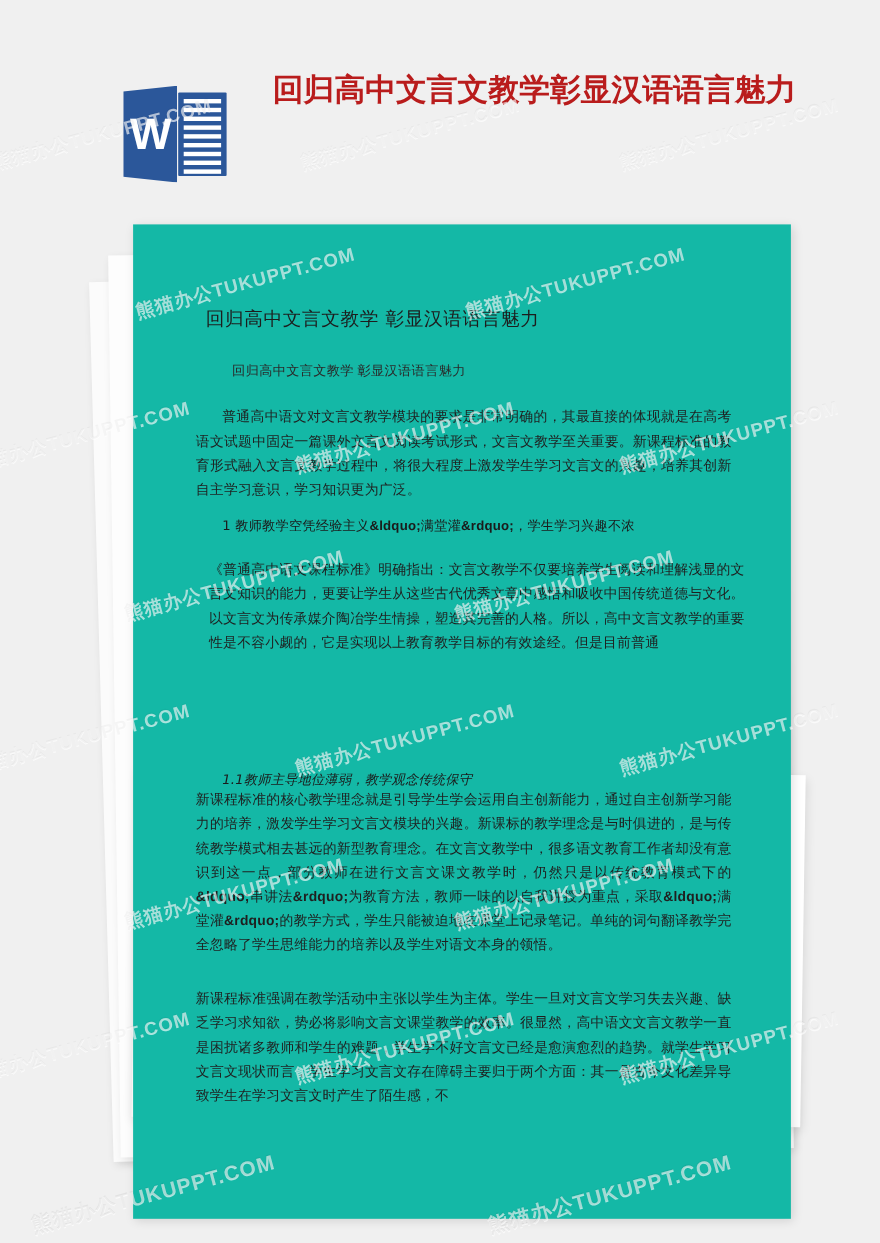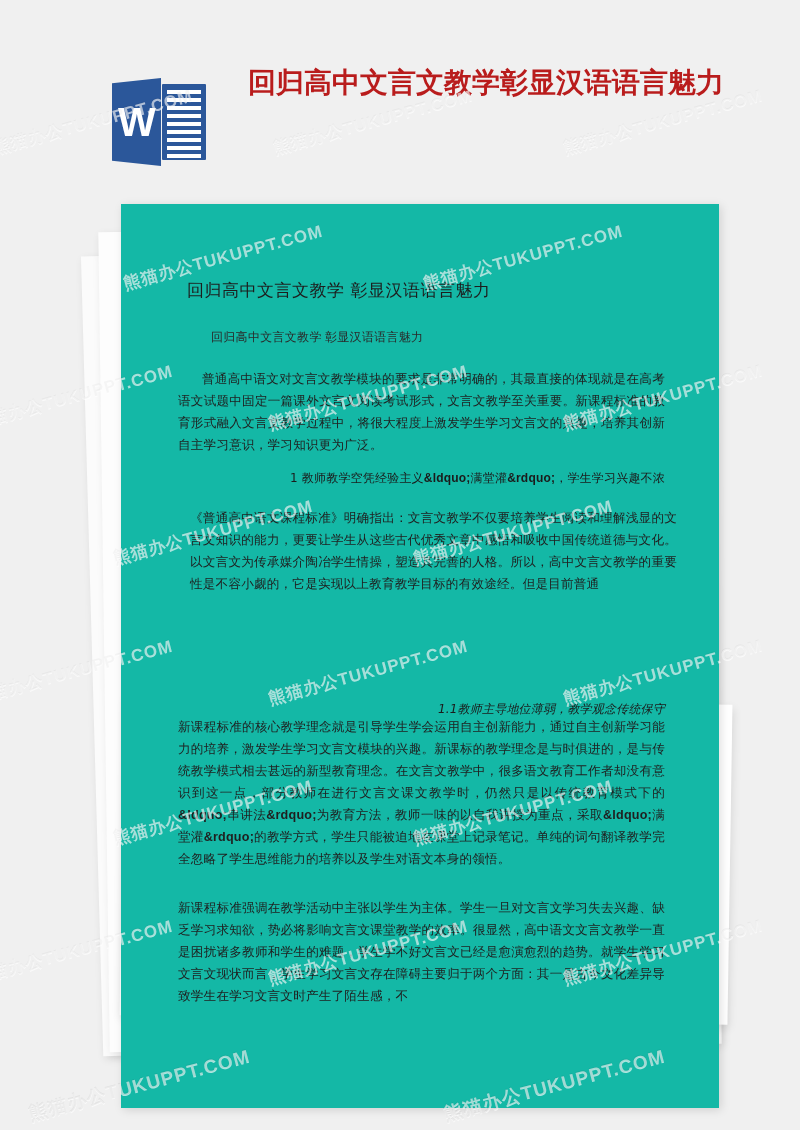--- a/index.html
+++ b/index.html
@@ -192,21 +192,20 @@
   }
   .sec-heading {
     position: absolute;
     left: 57px;
     width: 487px;
     font-family: "DejaVu Sans", "Liberation Sans", sans-serif;
     font-size: 12px;
     line-height: 20px;
     color: #1b1b1b;
     letter-spacing: 0.2px;
-    text-align: right;
   }
   .sec-heading .ent {
     font-family: "Liberation Sans", sans-serif;
     font-weight: 700;
   }
   .para .ent {
     font-family: "Liberation Sans", sans-serif;
     font-weight: 700;
   }
   .indent { text-indent: 24px; }

